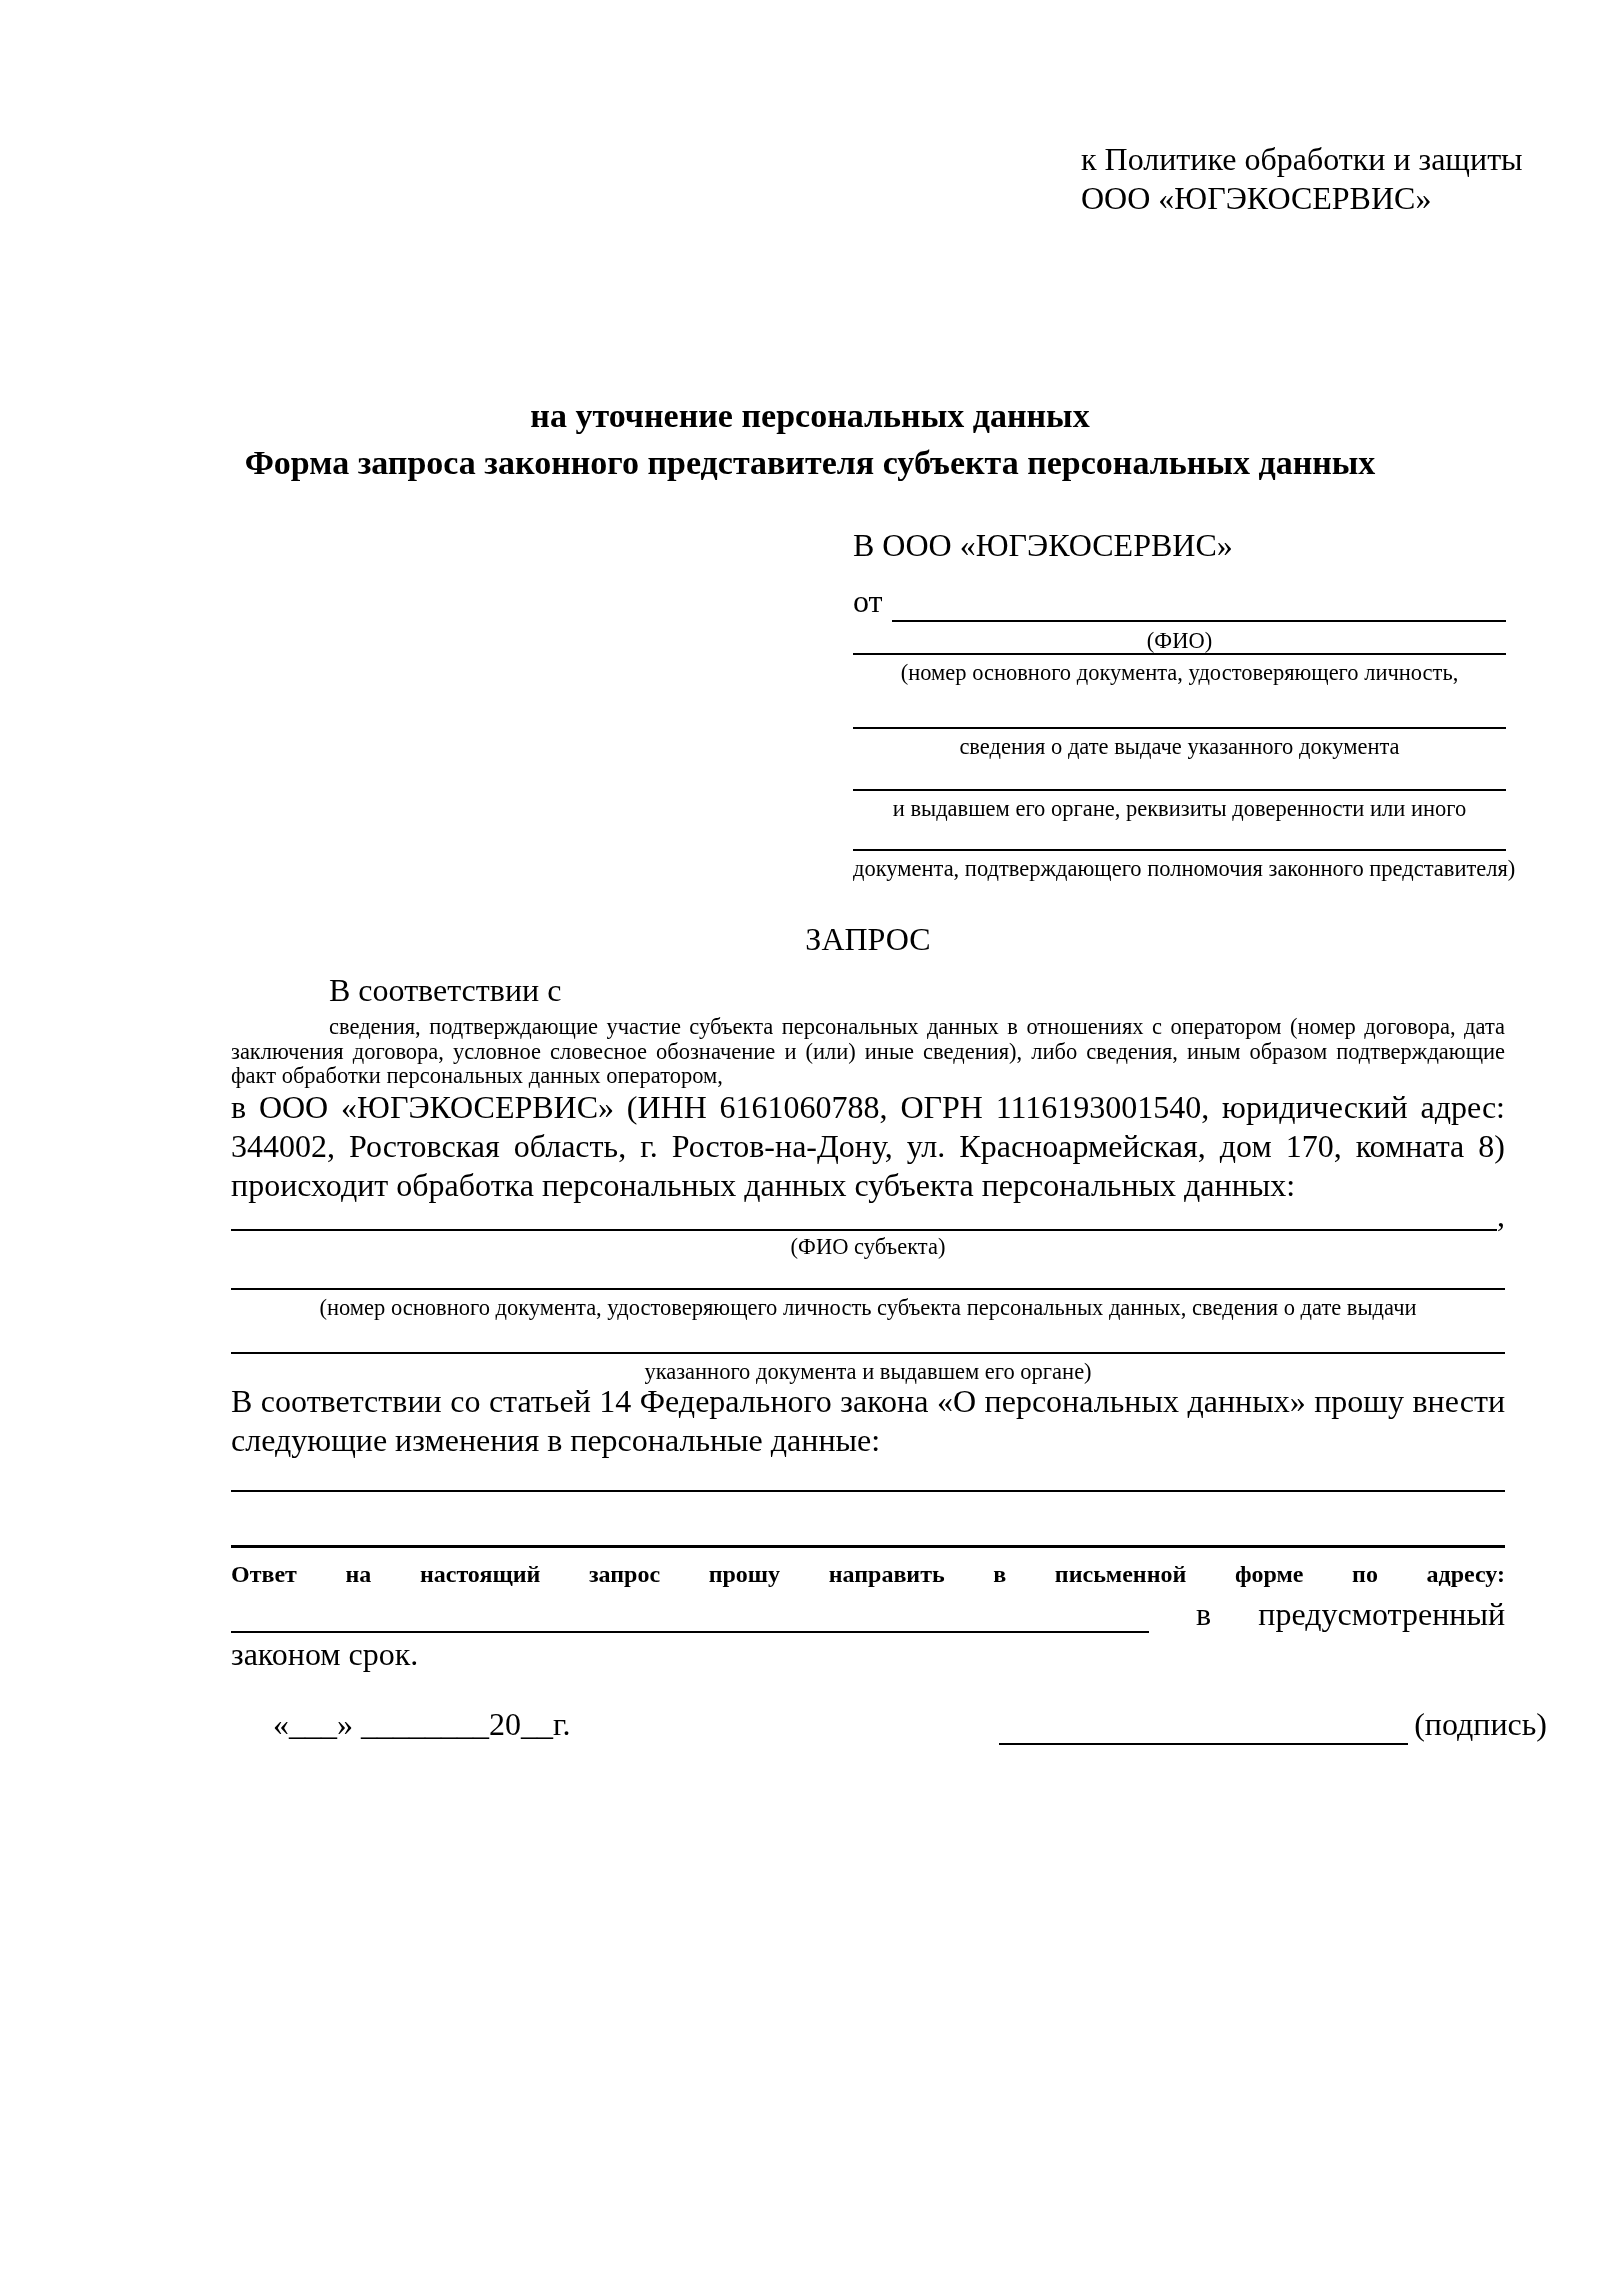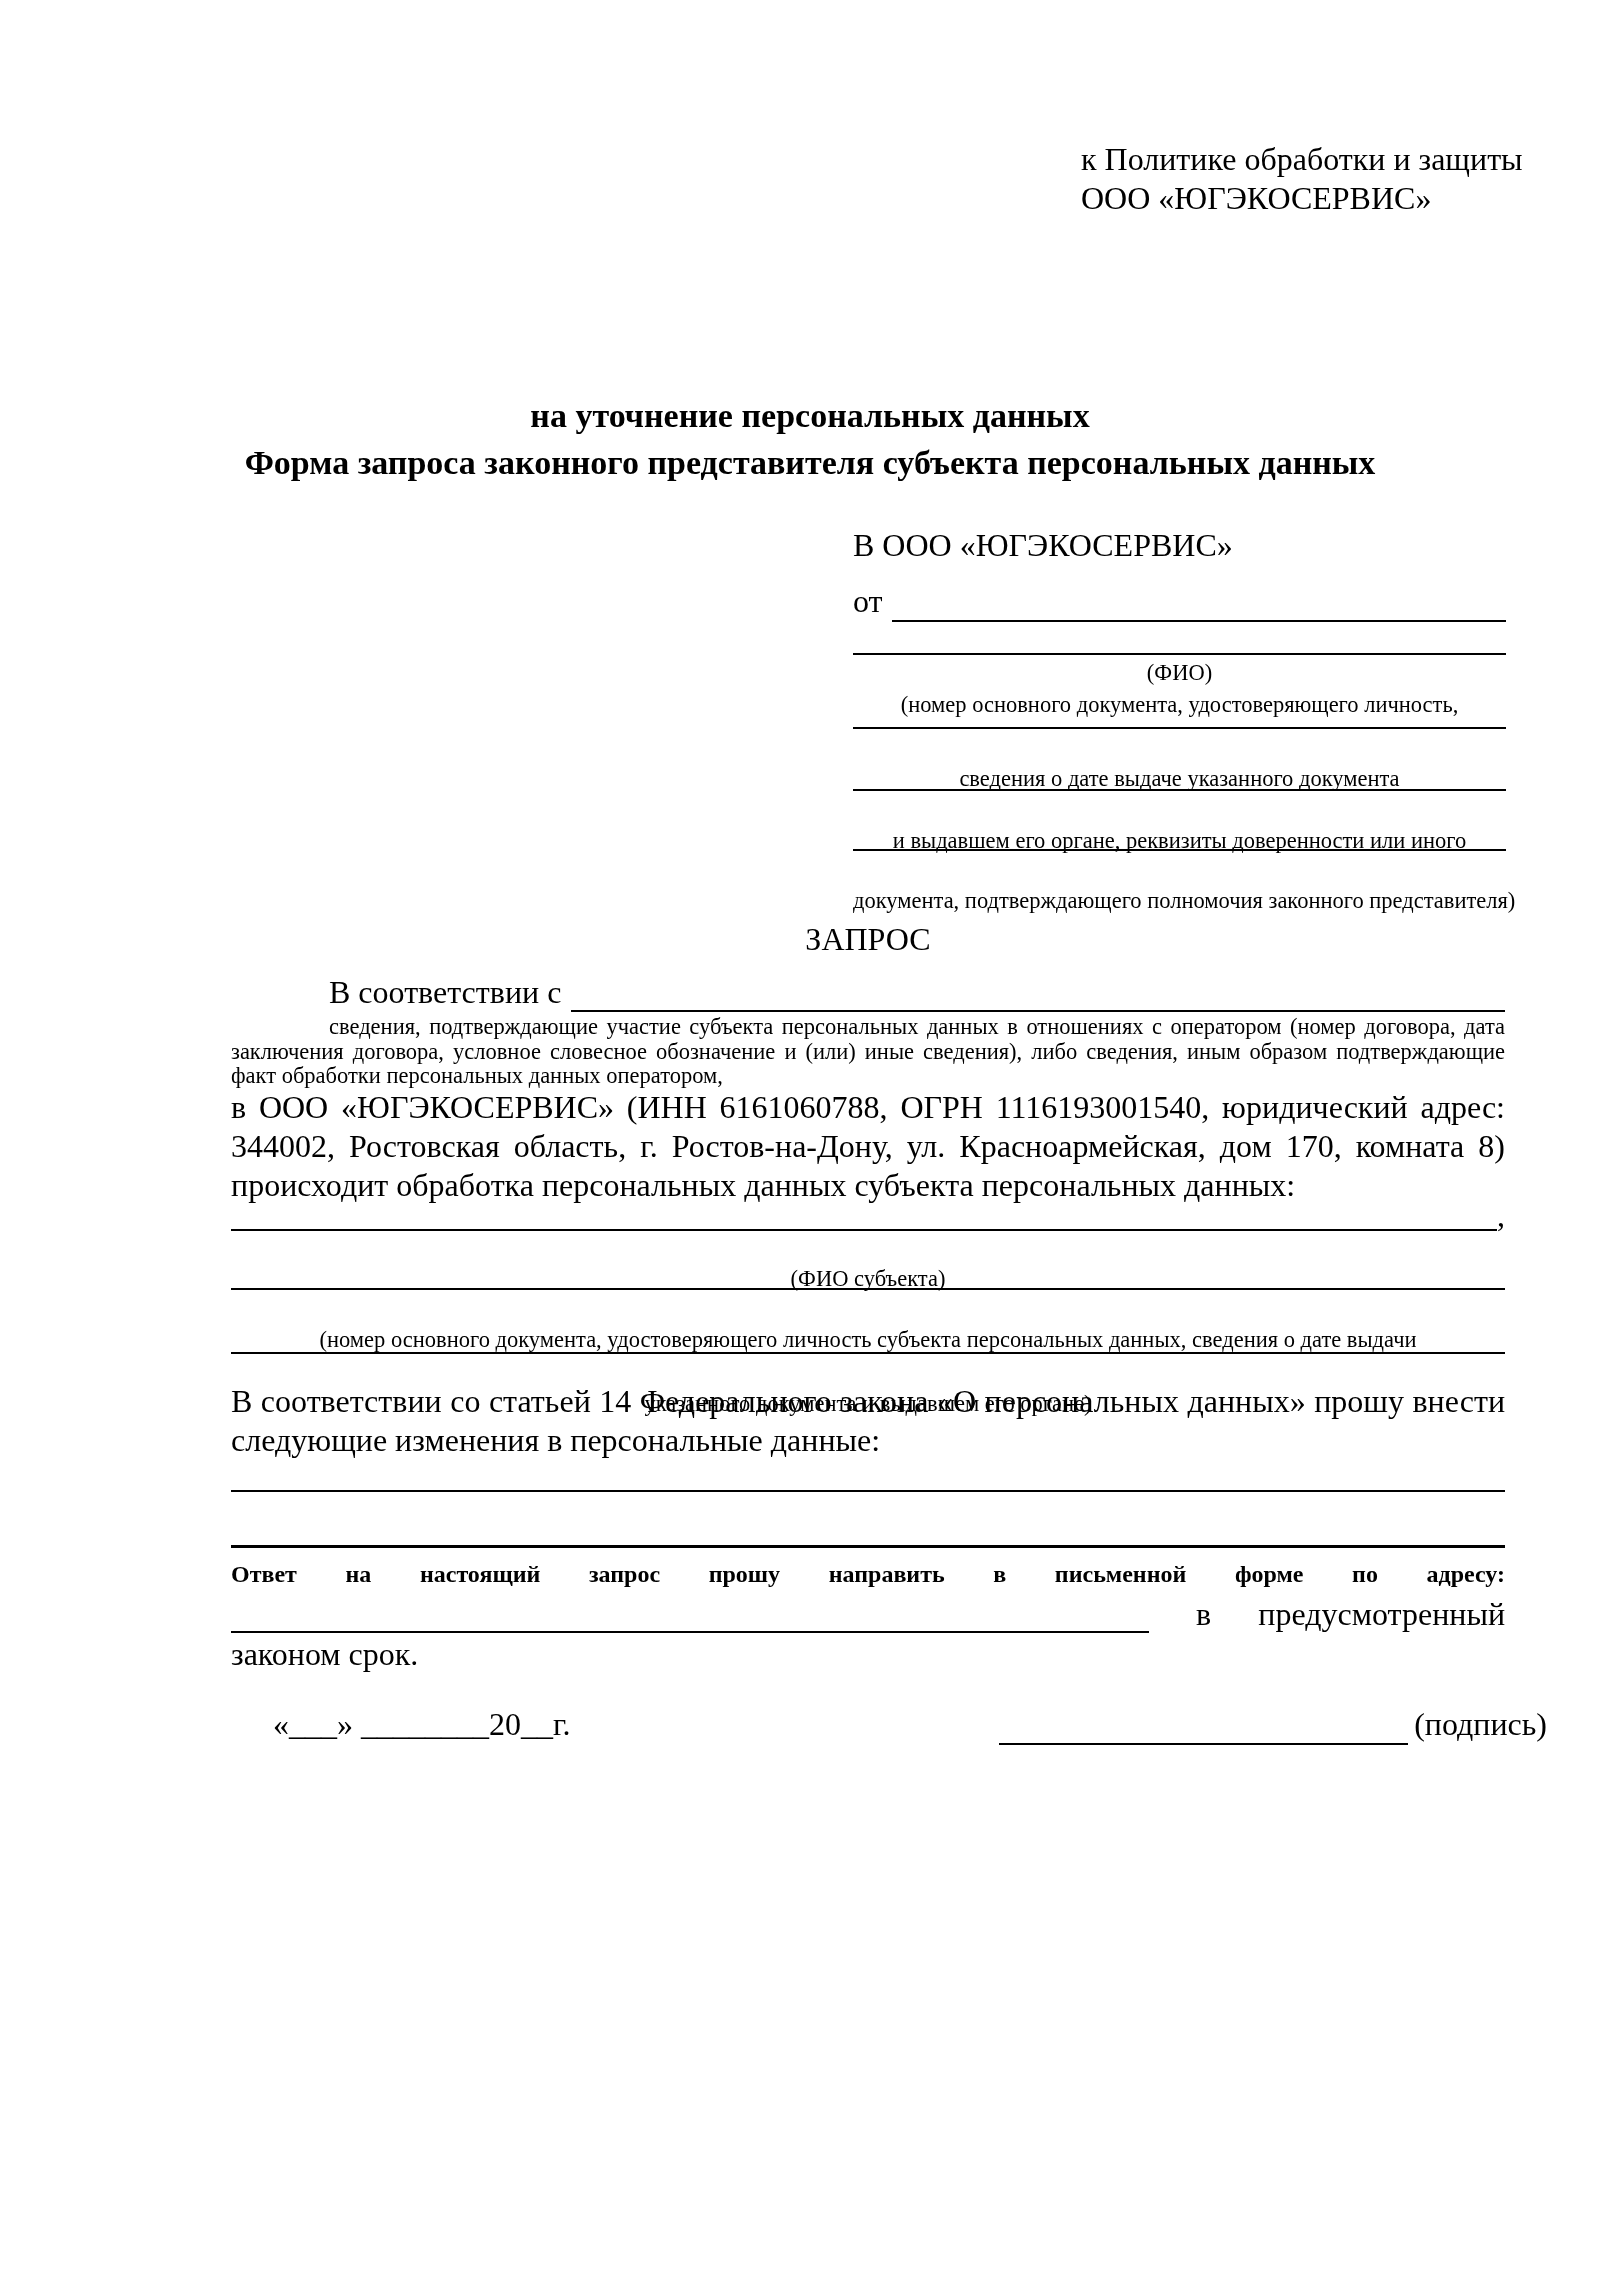--- a/index.html
+++ b/index.html
@@ -4,35 +4,35 @@
 <style>
   html, body { margin:0; padding:0; }
   body {
     width:1621px; height:2293px;
     background:#ffffff; color:#000000;
     font-family:"Liberation Serif", "DejaVu Serif", serif;
     position:relative; overflow:hidden;
   }
   .abs { position:absolute; }
   .main-text { font-size:32px; line-height:39px; }
-  .caption { font-size:22.5px; line-height:27.4px; text-align:center; white-space:nowrap;margin-top:32px; }
+  .caption { font-size:22.5px; line-height:27.4px; text-align:center; white-space:nowrap; }
   .rule { border-top:2.9px solid #000; height:0; }
   .fill { border-bottom:2.9px solid #000; }
   .justify { text-align:justify; }
   .nowrap { white-space:nowrap; }
 
   .header-block { left:1081px; top:140px; font-size:32px; line-height:39px; }
   .title-block { left:173px; top:392px; width:1274px; text-align:center; font-weight:bold; font-size:34px; line-height:47px; }
 
   .addr { left:853px; width:653px; }
   .from-row { display:flex; align-items:center; height:43px; }
   .from-row .fill { flex:1; height:39px; margin-left:9.8px; }
 
   .zapros { left:231px; top:921px; width:1274px; text-align:center; font-size:32px; font-weight:normal; }
-  .accordance-row { left:231px; top:972px; width:1274px; display:flex; align-items:center; height:41px; font-size:32px; }
+  .accordance-row { left:231px; top:972px; width:1274px; display:flex; align-items:flex-start; height:41px; font-size:32px;flex-direction:column; }
   .accordance-row .label { margin-left:98px; white-space:nowrap; }
   .accordance-row .fill { flex:1; height:37px; margin-left:9.8px; }
 
   .footnote { left:231px; top:1015px; width:1274px; font-size:22.5px; line-height:24.5px; text-align:justify; text-indent:98px; }
   .operator-para { left:231px; top:1088px; width:1274px; }
   .comma-row { left:231px; top:1200px; width:1274px; display:flex; align-items:flex-end; font-size:32px; line-height:31px; }
   .comma-row .fill { flex:1; height:29px; }
 
   .law-para { left:231px; top:1382px; width:1274px; }
 

